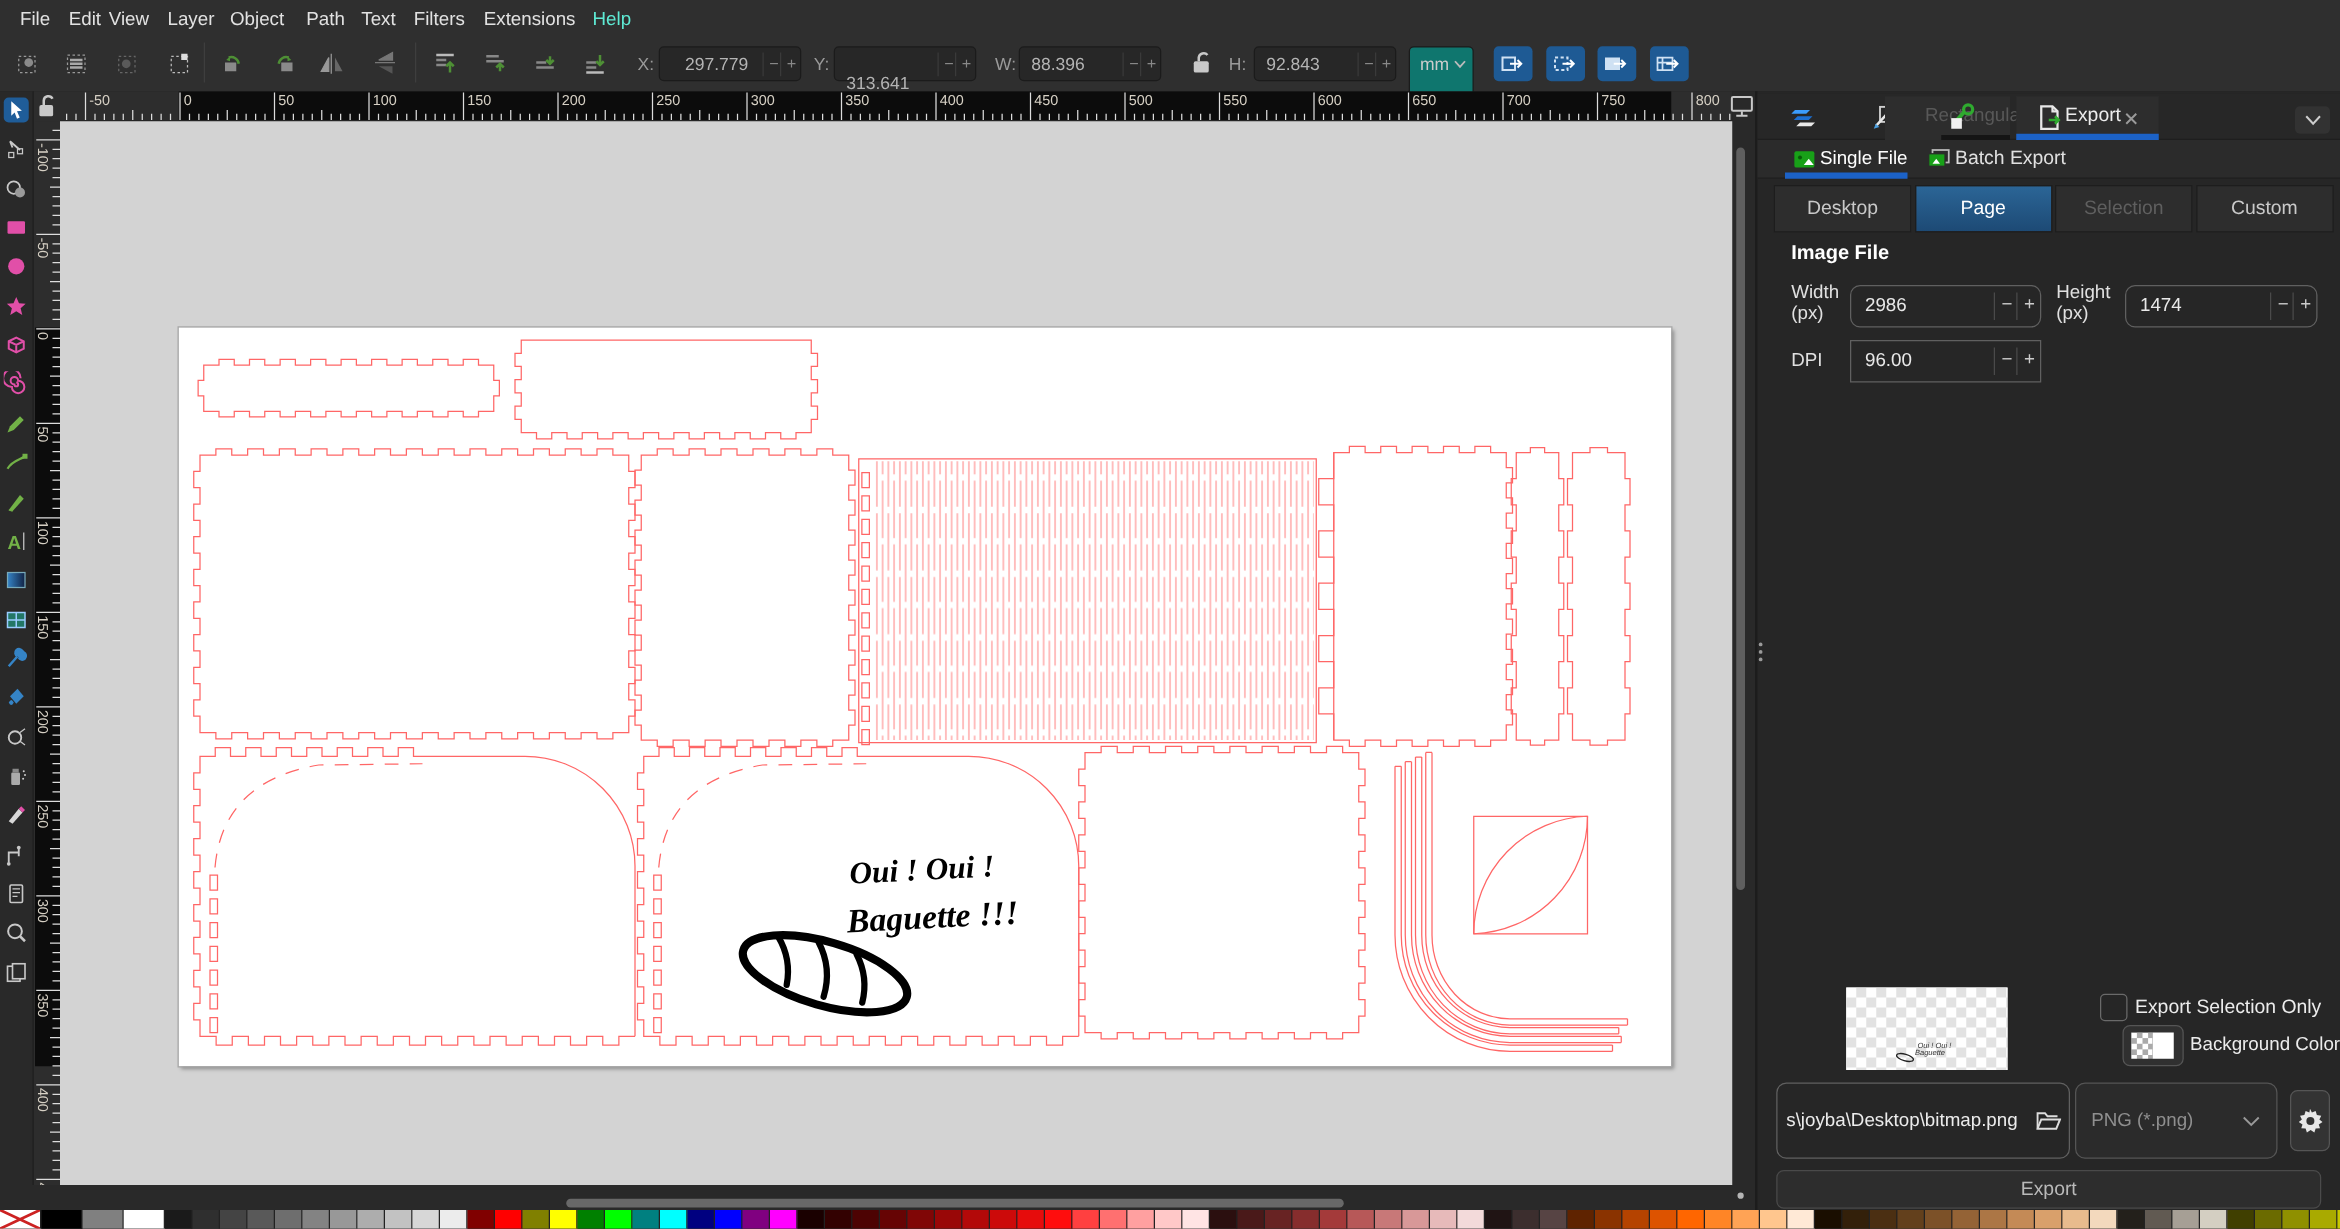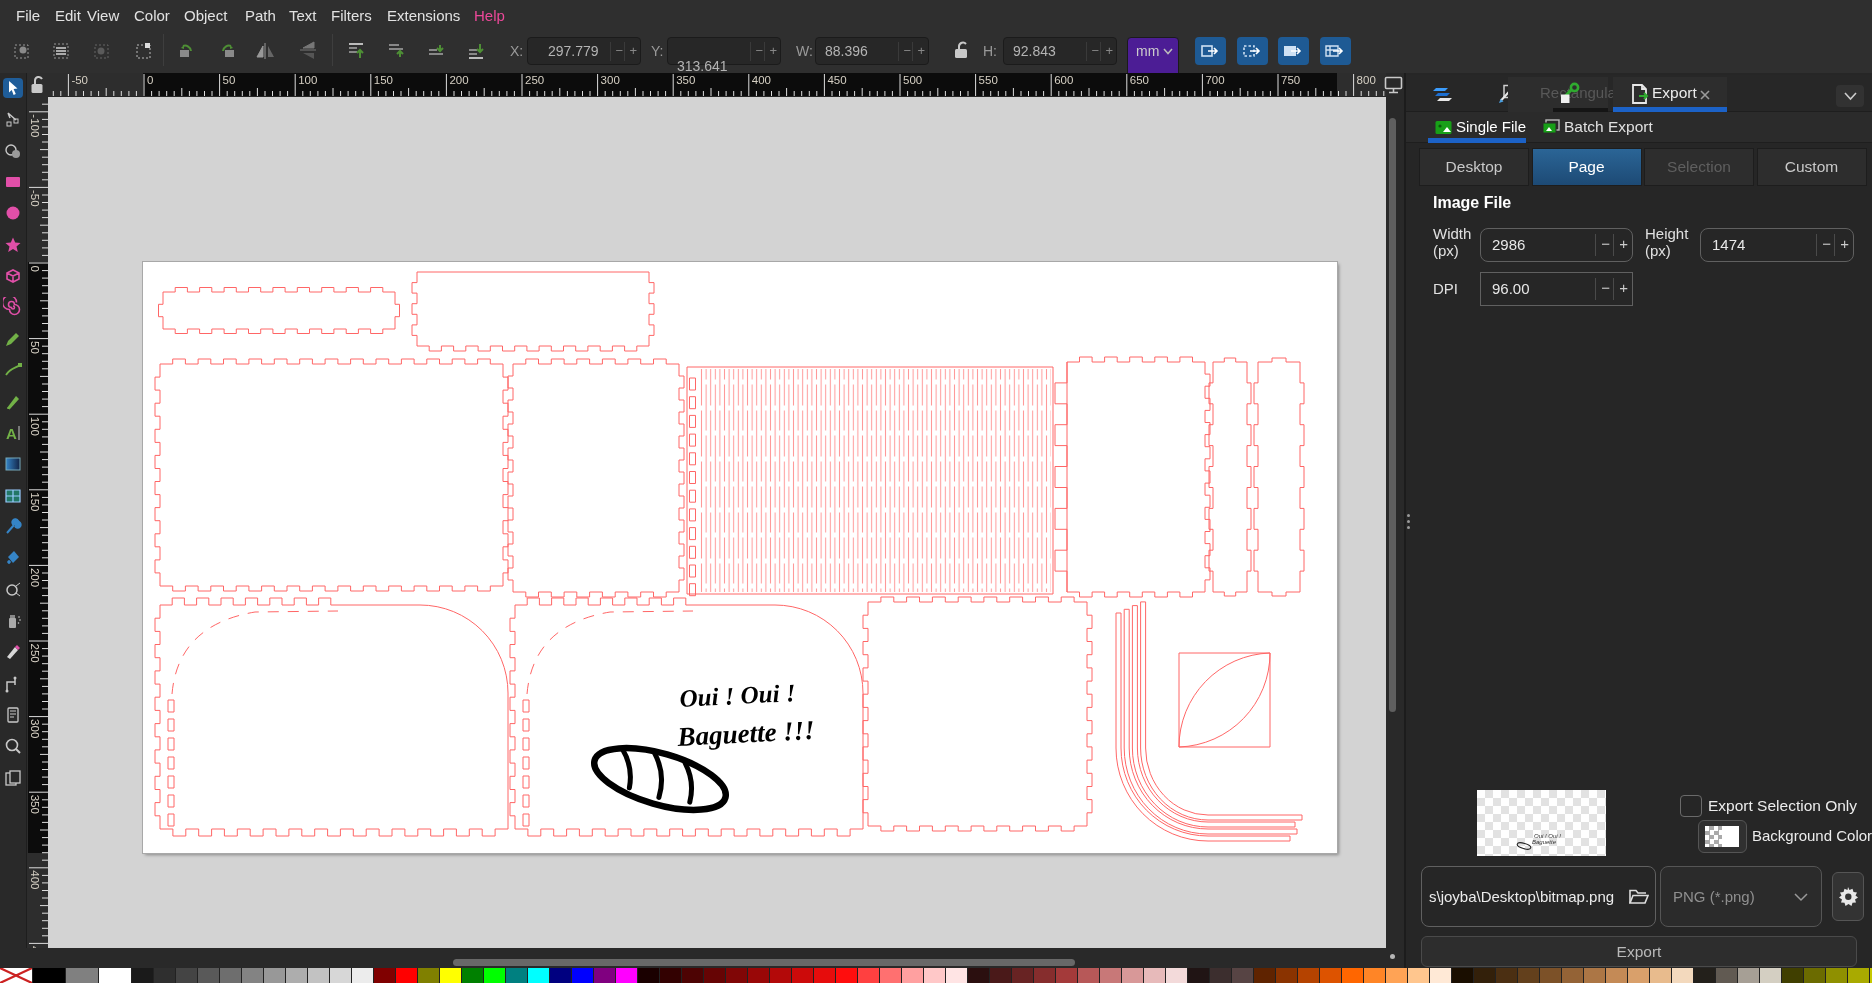--- a/index.html
+++ b/index.html
@@ -4,27 +4,27 @@
 body{width:1872px;height:983px;overflow:hidden;position:relative;background:#262626;font-family:"Liberation Sans",sans-serif}
 .abs{position:absolute}
 </style></head>
 <body>
 
 <div class="abs" style="left:0;top:0;width:1872px;height:73px;background:#2f2f2f"></div>
 <div class="abs" style="left:0;top:0;width:1872px;height:30px">
 <span class="abs" style="left:16px;top:7px;color:#e2e2e2;font-size:15px">File</span>
 <span class="abs" style="left:55px;top:7px;color:#e2e2e2;font-size:15px">Edit</span>
 <span class="abs" style="left:87px;top:7px;color:#e2e2e2;font-size:15px">View</span>
-<span class="abs" style="left:134px;top:7px;color:#e2e2e2;font-size:15px">Color</span>
+<span class="abs" style="left:134px;top:7px;color:#e2e2e2;font-size:15px">Layer</span>
 <span class="abs" style="left:184px;top:7px;color:#e2e2e2;font-size:15px">Object</span>
 <span class="abs" style="left:245px;top:7px;color:#e2e2e2;font-size:15px">Path</span>
 <span class="abs" style="left:289px;top:7px;color:#e2e2e2;font-size:15px">Text</span>
 <span class="abs" style="left:331px;top:7px;color:#e2e2e2;font-size:15px">Filters</span>
 <span class="abs" style="left:387px;top:7px;color:#e2e2e2;font-size:15px">Extensions</span>
-<span class="abs" style="left:474px;top:7px;color:#ec4899;font-size:15px">Help</span>
+<span class="abs" style="left:474px;top:7px;color:#5eead4;font-size:15px">Help</span>
 </div>
 <div style="position:absolute;left:6px;top:37px;width:30px;height:28px;"><svg width="30" height="28" viewBox="0 0 30 28">
       <rect x="9" y="8" width="13" height="13" fill="none" stroke="#999" stroke-dasharray="2 2"></rect>
       <circle cx="17" cy="13" r="3.5" fill="#8a8a8a"></circle>
     </svg></div>
 <div style="position:absolute;left:46px;top:37px;width:30px;height:28px;"><svg width="30" height="28" viewBox="0 0 30 28">
       <rect x="8" y="7" width="14" height="14" fill="none" stroke="#999" stroke-dasharray="2 2"></rect>
       <path d="M10,11 h10 M10,14 h10 M10,17 h10" stroke="#aaa" stroke-width="2"></path>
     </svg></div>
 <div style="position:absolute;left:86px;top:37px;width:30px;height:28px;"><svg width="30" height="28" viewBox="0 0 30 28">
@@ -102,21 +102,21 @@
     <div style="position:absolute;left:9px;top:5px;color:#b4b4b4;font-size:14px">92.843</div>
     <div style="position:absolute;right:29px;top:4px;width:1px;height:19px;background:#3a3a3a"></div>
     <div style="position:absolute;right:15px;top:4px;width:1px;height:19px;background:#3a3a3a"></div>
     <div style="position:absolute;right:17px;top:5px;color:#888;font-size:13px">−</div>
     <div style="position:absolute;right:3px;top:5px;color:#888;font-size:13px">+</div>
   </div>
 <div style="position:absolute;left:950px;top:37px;width:22px;height:28px;"><svg width="22" height="28" viewBox="0 0 22 28">
       <rect x="5" y="12" width="12" height="9" rx="1.5" fill="#c9c9c9"></rect>
       <path d="M9,12 v-3 a4 4 0 0 1 7,-2" fill="none" stroke="#c9c9c9" stroke-width="2"></path>
     </svg></div>
-<div style="position:absolute;left:1127px;top:37px;width:52px;height:40px;background:#4c1d95;border:1px solid #1b1b1b;border-radius:4px;box-sizing:border-box">
+<div style="position:absolute;left:1127px;top:37px;width:52px;height:40px;background:#0f766e;border:1px solid #1b1b1b;border-radius:4px;box-sizing:border-box">
     <span style="position:absolute;left:8px;top:5px;color:#ccc;font-size:14px">mm</span>
     <svg style="position:absolute;right:5px;top:10px" width="10" height="7">
       <path d="M1,1 L5,5.5 L9,1" stroke="#bbb" stroke-width="1.5" fill="none"></path>
     </svg>
   </div>
 <div style="position:absolute;left:1195px;top:37px;width:31px;height:28px;background:#1e5a94;border-radius:4px;"><svg width="30" height="28" viewBox="0 0 30 28">
       <rect x="7" y="9" width="10" height="10" fill="none" stroke="#cfe1f3" stroke-width="1.6"></rect>
       <path d="M13,14 h9 m-3,-3 l3,3 l-3,3" stroke="#fff" stroke-width="1.6" fill="none"></path>
     </svg></div>
 <div style="position:absolute;left:1237px;top:37px;width:31px;height:28px;background:#1e5a94;border-radius:4px;"><svg width="30" height="28" viewBox="0 0 30 28">

